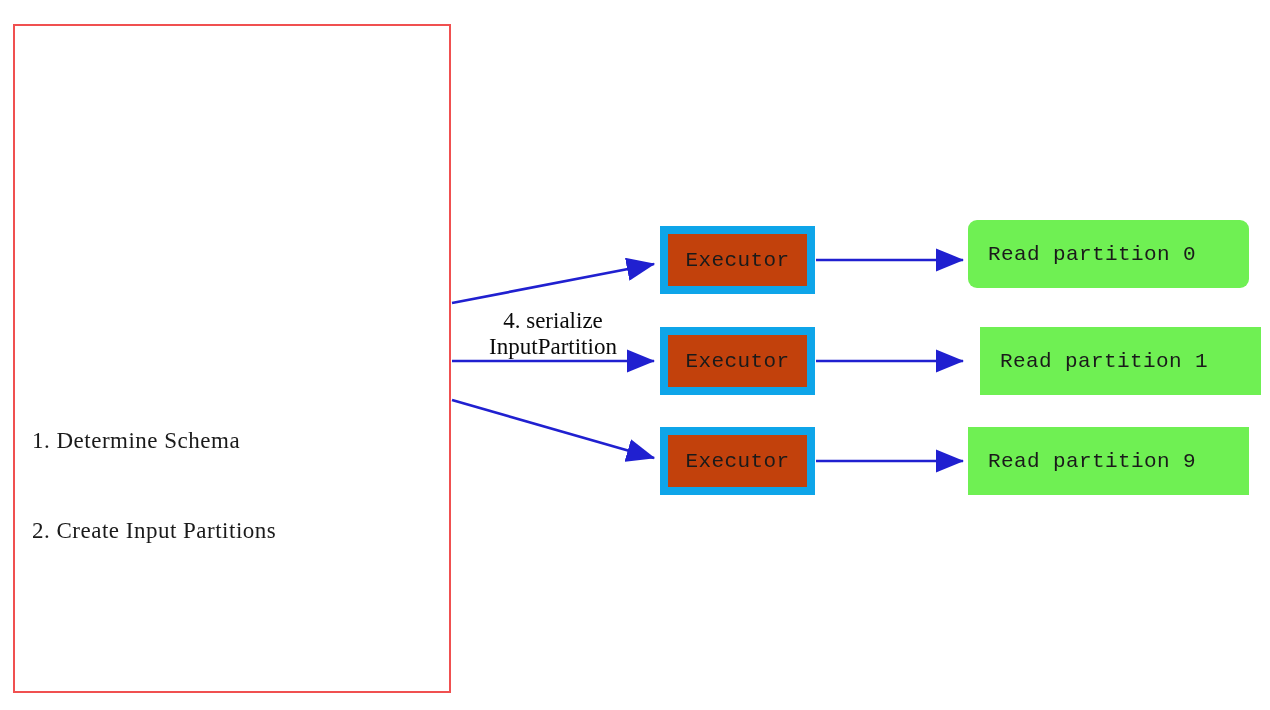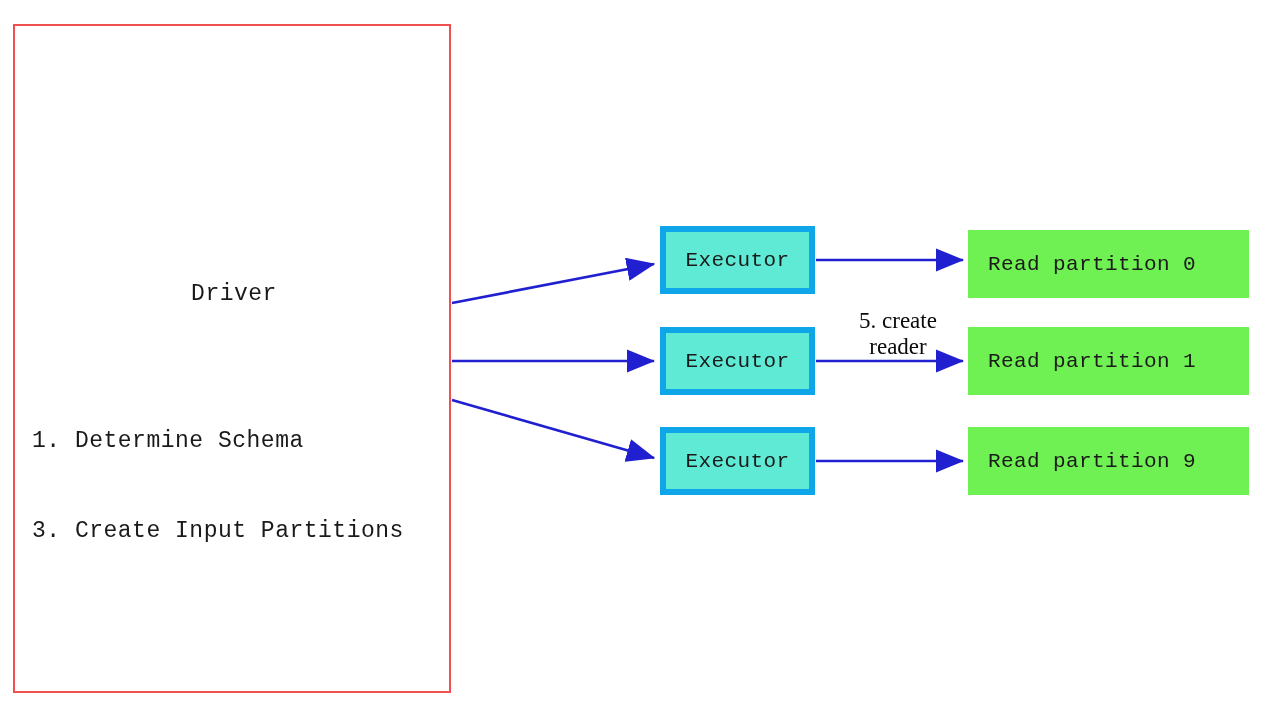--- a/index.html
+++ b/index.html
@@ -36,36 +36,36 @@
     font-family: "Liberation Mono", "DejaVu Sans Mono", monospace;
     font-size: 23px;
     color: #1a1a1a;
     letter-spacing: 0.5px;
   }
   .driver-steps {
     position: absolute;
     left: 17px;
     top: 340px;
     width: 420px;
-    font-family: Liberation Mono, monospace;
+    font-family: Liberation Serif, serif;
     font-size: 23px;
     line-height: 30px;
     color: #1a1a1a;
     letter-spacing: 0.5px;
     white-space: pre;
   }
   .driver-steps div { white-space: pre; }
 
   
   .executor-box {
     position: absolute;
     width: 155px;
     height: 68px;
-    border: 6px solid #0ea5e9;
-    background: #5eead4;
+    border: 8px solid #0ea5e9;
+    background: #c2410c;
     box-sizing: border-box;
     display: flex;
     align-items: center;
     justify-content: center;
   }
   .executor-label {
     font-family: "Liberation Mono", "DejaVu Sans Mono", monospace;
     font-size: 21px;
     color: #1a1a1a;
     letter-spacing: 0.4px;
@@ -85,22 +85,22 @@
     display: flex;
     align-items: center;
     padding-left: 20px;
   }
   .partition-label {
     font-family: "Liberation Mono", "DejaVu Sans Mono", monospace;
     font-size: 21px;
     color: #1a1a1a;
     letter-spacing: 0.4px;
   }
-  #partition-0 { top: 230px; }
-  #partition-1 { top: 327px; }
+  #partition-0 { top: 220px; border-radius: 9px; }
+  #partition-1 { top: 327px; margin-left: 12px; }
   #partition-2 { top: 427px; }
 
   
   .arrow-label {
     position: absolute;
     font-family: "Liberation Serif", "DejaVu Serif", serif;
     font-size: 23px;
     line-height: 26px;
     color: #0a0a0a;
     text-align: center;
@@ -118,24 +118,23 @@
     height: 710px;
     pointer-events: none;
   }
 </style>
 </head>
 <body>
 
 <div id="canvas">
 
   <div class="driver-box">
-    <div class="driver-title">Driver</div>
     <div class="driver-steps">
       <div>1. Determine Schema</div>
-      <div>3. Create Input Partitions</div>
+      <div>2. Create Input Partitions</div>
     </div>
   </div>
 
   <div class="executor-box" id="executor-0">
     <span class="executor-label">Executor</span>
   </div>
   <div class="executor-box" id="executor-1">
     <span class="executor-label">Executor</span>
   </div>
   <div class="executor-box" id="executor-2">
@@ -165,19 +164,19 @@
 
     <line x1="452" y1="400" x2="654" y2="458" stroke="#2020d0" stroke-width="2.6" marker-end="url(#ah)"></line>
 
     <line x1="816" y1="260" x2="963" y2="260" stroke="#2020d0" stroke-width="2.6" marker-end="url(#ah)"></line>
 
     <line x1="816" y1="361" x2="963" y2="361" stroke="#2020d0" stroke-width="2.6" marker-end="url(#ah)"></line>
 
     <line x1="816" y1="461" x2="963" y2="461" stroke="#2020d0" stroke-width="2.6" marker-end="url(#ah)"></line>
   </svg>
 
+  <div class="arrow-label" id="label-serialize">
+    <div>4. serialize</div>
+    <div>InputPartition</div>
+  </div>
 
-  <div class="arrow-label" id="label-create-reader">
-    <div>5. create</div>
-    <div>reader</div>
-  </div>
 
 </div>
 
 </body></html>

